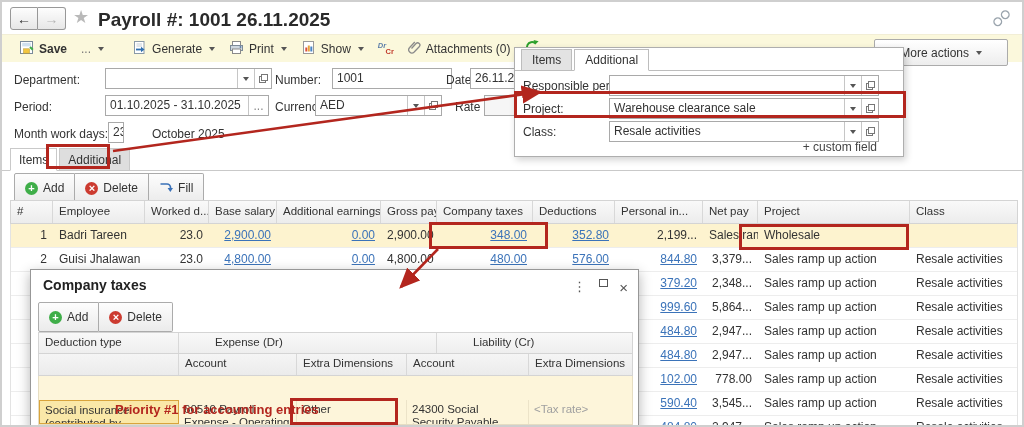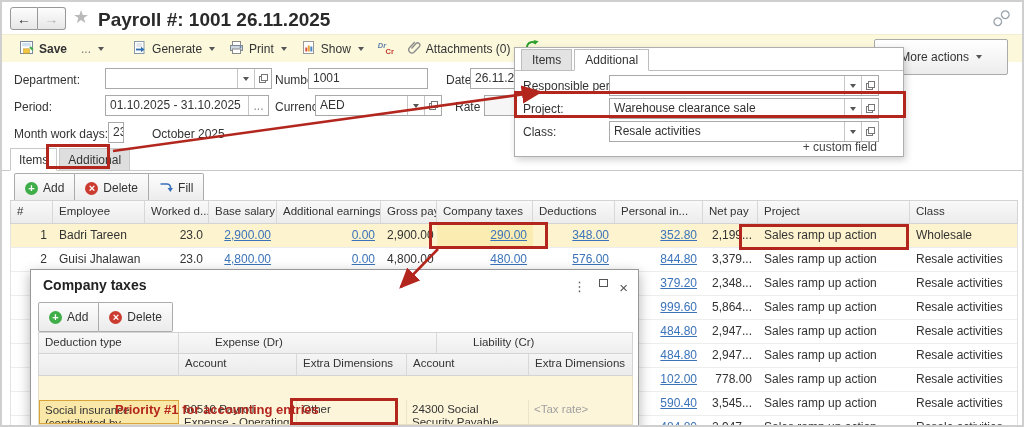--- a/index.html
+++ b/index.html
@@ -22,21 +22,21 @@
   .toolbar { position:absolute; left:0; top:32px; width:100%; height:28px; background:#fbf8dc;
              border-top:1px solid #f2eed6; display:flex; align-items:center; padding-left:10px; }
   .tbi { display:flex; align-items:center; gap:5px; padding:0 7px; height:22px; white-space:nowrap; cursor:pointer; color:#333; }
   .tbi .lbl { line-height:22px; }
   .save-lbl { font-weight:bold; }
   .caret { width:0; height:0; border-left:3.5px solid transparent; border-right:3.5px solid transparent;
            border-top:4px solid #555; margin-left:2px; }
   .drcr { position:relative; width:16px; height:15px; font-size:7.5px; font-weight:bold; }
   .drcr .dr { position:absolute; left:0; top:0; color:#5b7da8; }
   .drcr .cr { position:absolute; right:0; bottom:0; color:#c0392b; }
-  .more-actions { position:absolute; right:14px; top:4px; height:36px; border:1px solid #ababab;
+  .more-actions { position:absolute; right:14px; top:4px; height:27px; border:1px solid #ababab;
                   background:linear-gradient(#ffffff,#ededed); border-radius:2px; padding:0 25px;
                   display:flex; align-items:center; gap:5px; cursor:pointer; }
 
   
   .flabel { position:absolute; line-height:20px; color:#333; }
   .inp { position:absolute; height:21px; border:1px solid #a9a9a9; background:#fff; display:flex; }
   .inp .val { flex:1; line-height:19px; padding:0 4px; white-space:nowrap; overflow:hidden; }
   .inp .val.right { text-align:right; }
   .inp .val.gray { color:#999; }
   .fbtn { width:17px; border-left:1px solid #c6c6c6; background:#fff; display:flex;
@@ -222,21 +222,21 @@
         <span class="caret"></span>
       </span>
     <span class="fbtn">
         <svg width="9" height="9">
           <rect x="0.5" y="2.5" width="6" height="6" fill="#fff" stroke="#777"></rect>
           <rect x="2.5" y="0.5" width="6" height="6" fill="#fff" stroke="#777"></rect>
         </svg>
       </span>
   </div>
   <span class="flabel" style="left:273px;top:68px">Number:</span>
-  <div class="inp" style="left:306px;top:66px;width:120px">
+  <div class="inp" style="left:330px;top:66px;width:120px">
     <span class="val">1001</span>
   </div>
   <span class="flabel" style="left:444px;top:68px">Date:</span>
   <div class="inp" style="left:468px;top:66px;width:80px">
     <span class="val">26.11.2025</span>
   </div>
 
   <span class="flabel" style="left:12px;top:95px">Period:</span>
   <div class="inp" style="left:103px;top:93px;width:164px">
     <span class="val">01.10.2025 - 31.10.2025</span>
@@ -352,21 +352,20 @@
       <div class="th">Class</div>
     </div>
     <div class="tbody">
         <div class="tgrid trow hl">
       <div class="td rt" data-field="num">1</div>
       <div class="td" data-field="employee">Badri Tareen</div>
       <div class="td rt" data-field="worked">23.0</div>
       <div class="td rt link" data-field="base">2,900.00</div>
       <div class="td rt link" data-field="addearn">0.00</div>
       <div class="td rt" data-field="gross">2,900.00</div>
-      <div class="td rt link" data-field="ctax">290.00</div>
       <div class="td rt link" data-field="ded">348.00</div>
       <div class="td rt link" data-field="pinc">352.80</div>
       <div class="td rt" data-field="net">2,199...</div>
       <div class="td" data-field="project">Sales ramp up action</div>
       <div class="td" data-field="cls">Wholesale</div>
     </div>
         <div class="tgrid trow">
       <div class="td rt" data-field="num">2</div>
       <div class="td" data-field="employee">Guisi Jhalawan</div>
       <div class="td rt" data-field="worked">23.0</div>

